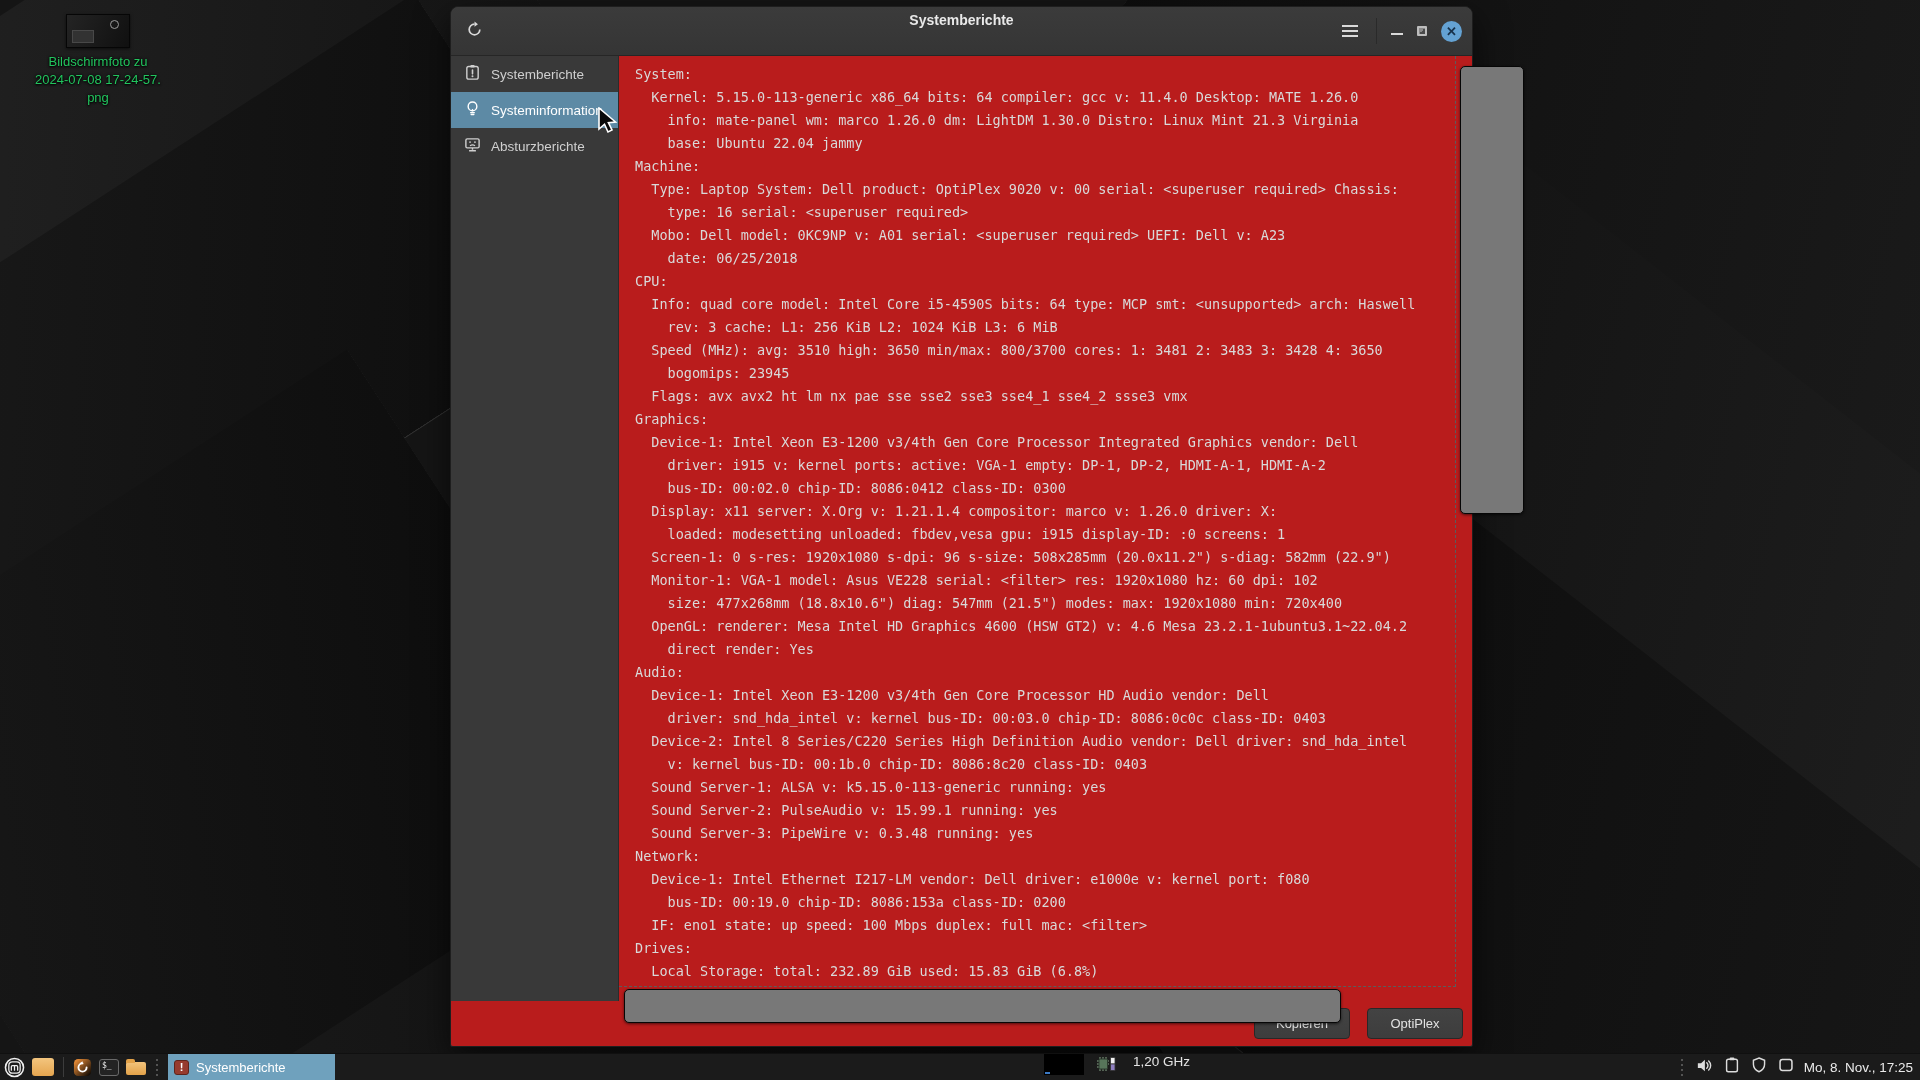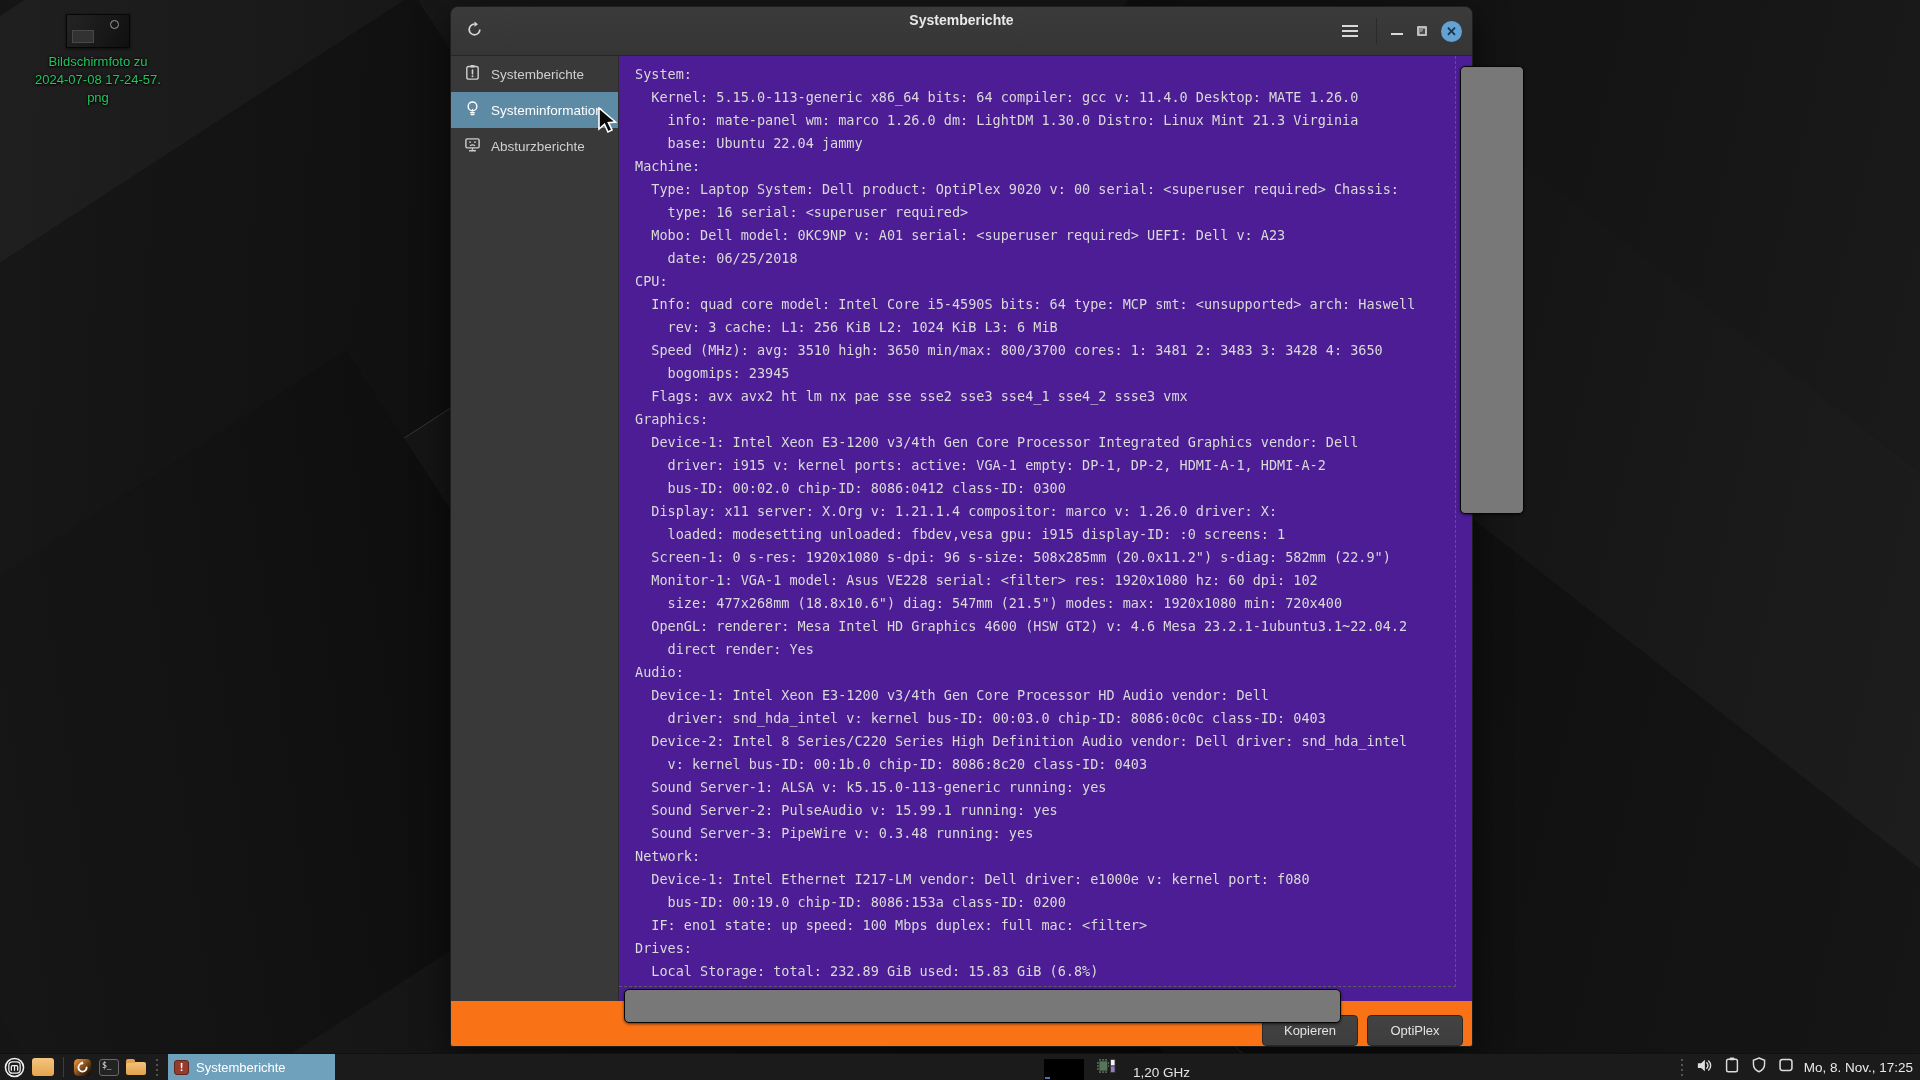--- a/index.html
+++ b/index.html
@@ -48,33 +48,33 @@
 
   .window-body{flex:1;display:flex;min-height:0;}
   
   .sidebar{width:168px;flex:0 0 168px;background:#393939;border-right:1px solid #2b2b2b;padding-top:0;}
   .side-item{height:36px;display:flex;align-items:center;gap:10px;padding-left:13px;
     color:#cfcfcf;font-size:13.5px;cursor:pointer;}
   .side-item svg{flex:0 0 auto;}
   .side-item.selected{background:#5d8aa5;color:#fff;}
 
   
-  .content{flex:1;position:relative;background:#4c1d95;min-width:0;border-radius:0;}
+  .content{flex:1;position:relative;background:#b91c1c;min-width:0;border-radius:0;}
   .text-frame{position:absolute;left:0;top:0;right:16px;bottom:14px;overflow:hidden;
     border-right:1px dashed #5c5c5c;border-bottom:1px dashed #5c5c5c;}
   .text-frame pre{margin:0;padding:7px 6px 0 16px;font-family:"DejaVu Sans Mono",monospace;
     font-size:13.5px;line-height:23px;color:#d9d9d9;white-space:pre;}
   .vscroll{position:absolute;top:2px;right:2px;bottom:16px;width:11px;}
   .vscroll .thumb{position:absolute;left:1px;right:1px;top:8px;height:448px;background:#787878;border-radius:5px;}
   .hscroll{position:absolute;left:3px;right:16px;bottom:2px;height:11px;}
   .hscroll .thumb{position:absolute;top:1px;bottom:1px;left:2px;width:86%;background:#787878;border-radius:5px;}
 
   
-  .action-bar{flex:0 0 45px;display:flex;align-items:flex-end;justify-content:flex-end;
-    gap:9px;padding-right:9px;background:#f97316;border-radius:0 0 2px 2px;}
+  .action-bar{flex:0 0 45px;display:flex;align-items:center;justify-content:flex-end;
+    gap:17px;padding-right:9px;background:#b91c1c;border-radius:0 0 2px 2px;}
   .btn{min-width:96px;height:31px;padding:0 18px;background:linear-gradient(#434343,#3d3d3d);
     border:1px solid #282828;border-radius:4px;color:#e2e2e2;font-size:13px;
     font-family:"Liberation Sans",sans-serif;cursor:pointer;}
 
   
   .taskbar{position:absolute;left:0;right:0;bottom:0;height:27px;background:#1b1b1b;
     border-top:1px solid #101010;display:flex;align-items:center;}
   .tb-left{display:flex;align-items:center;height:100%;padding-left:4px;gap:7px;}
   .tb-icon{display:flex;align-items:center;justify-content:center;height:100%;cursor:pointer;}
   .tb-sep{width:1px;height:20px;background:#3c3c3c;margin:0 2px;}
@@ -84,21 +84,21 @@
   .terminal-icon{width:20px;height:17px;background:#232323;border:1px solid #6a6a6a;border-radius:3px;
     color:#eee;font-family:"DejaVu Sans Mono",monospace;font-size:8px;line-height:8px;padding:2px 0 0 2px;}
   .folder-icon{width:20px;height:13px;background:linear-gradient(#f2c37c,#e2a148);border-radius:2px;position:relative;margin-top:3px;}
   .folder-icon::before{content:"";position:absolute;left:0;top:-3px;width:9px;height:4px;
     background:#e2a148;border-radius:2px 2px 0 0;}
   .task-button{height:100%;width:167px;background:#6fa1bd;display:flex;align-items:center;
     gap:7px;padding-left:6px;cursor:pointer;}
   .task-alert{width:15px;height:15px;border-radius:3px;background:#973b2e;border:1px solid #5f241b;
     color:#fff;font-size:11px;font-weight:bold;display:flex;align-items:center;justify-content:center;line-height:1;}
   .task-label{color:#fff;font-size:13px;white-space:nowrap;overflow:hidden;}
-  .tb-monitor-group{position:absolute;left:1044px;top:0;height:100%;display:flex;align-items:flex-end;gap:12px;}
+  .tb-monitor-group{position:absolute;left:1044px;top:0;height:100%;display:flex;align-items:flex-start;gap:12px;}
   .sysmon{width:40px;height:21px;background:#000;position:relative;cursor:pointer;}
   .sysmon i{position:absolute;left:1px;bottom:1px;width:5px;height:2px;background:#3b79c4;}
   .cpufreq-label{color:#e4e4e4;font-size:13.5px;margin-left:3px;}
   .tb-right{position:absolute;right:0;top:0;height:100%;display:flex;align-items:center;gap:9px;padding-right:7px;}
   .clock{color:#eaeaea;font-size:13.5px;white-space:nowrap;cursor:pointer;}
 
   .cursor{position:absolute;left:597px;top:107px;pointer-events:none;}
 </style>
 </head>
 <body>

